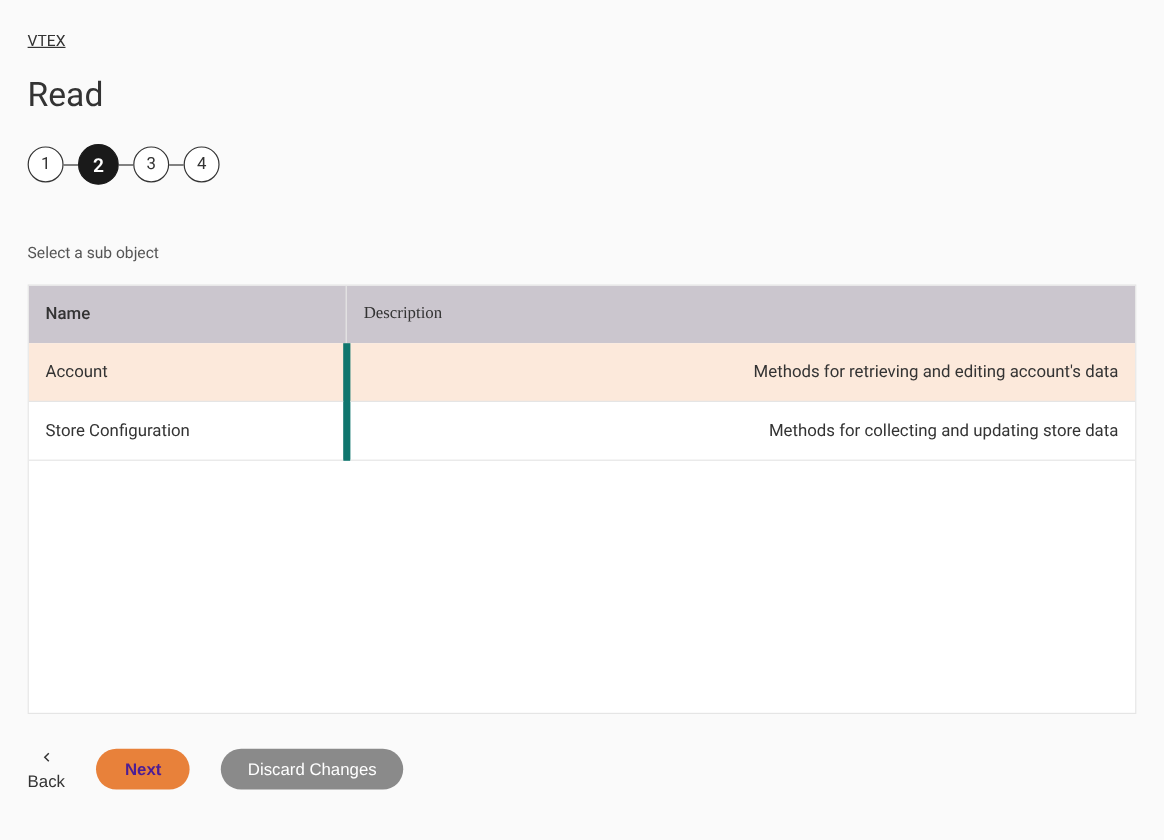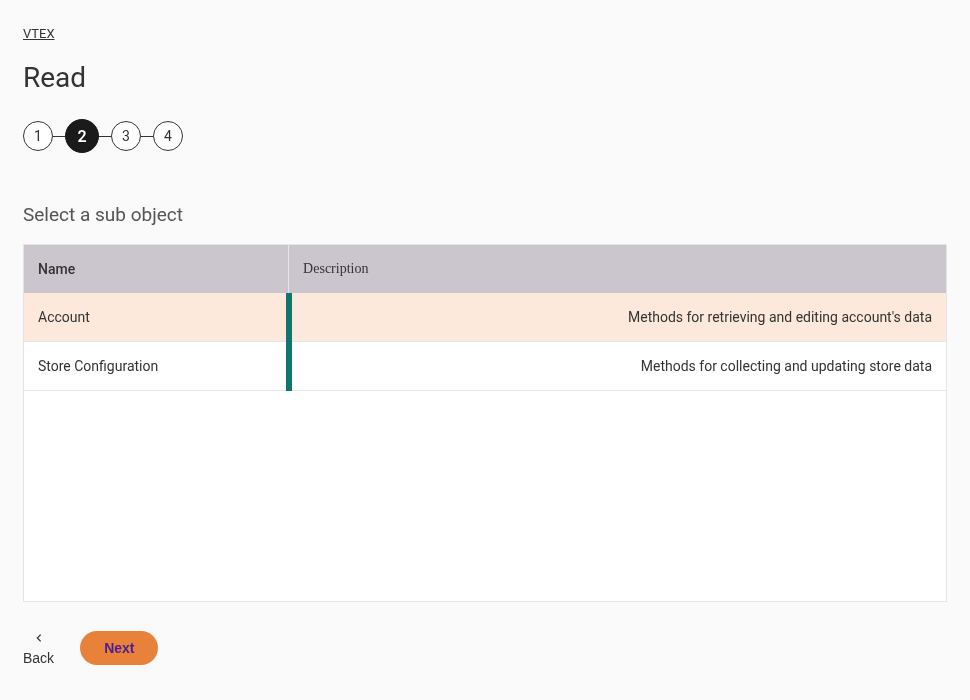--- a/index.html
+++ b/index.html
@@ -64,21 +64,21 @@
       font-size: 16px;
     }
     
     .step-connector {
       width: 12px;
       height: 1px;
       background: #333;
     }
     
     .instruction {
-      font-size: 19px;
+      font-size: 13px;
       color: #555;
       margin-bottom: 18px;
     }
     
     .selected-info {
       font-size: 13px;
       font-weight: 700;
       margin-bottom: 18px;
       color: #333;
     }
@@ -288,14 +288,15 @@
       <span class="chevron-left">
         <svg width="8" height="10" viewBox="0 0 8 12" fill="none" stroke="#333" stroke-width="1.5">
           <polyline points="6,2 2,6 6,10"></polyline>
         </svg>
       </span>
       <span>Back</span>
     </button>
 
     <button class="next-button">Next</button>
 
+    <button class="discard-button">Discard Changes</button>
   </div>
 </div>
 
 </body></html>

